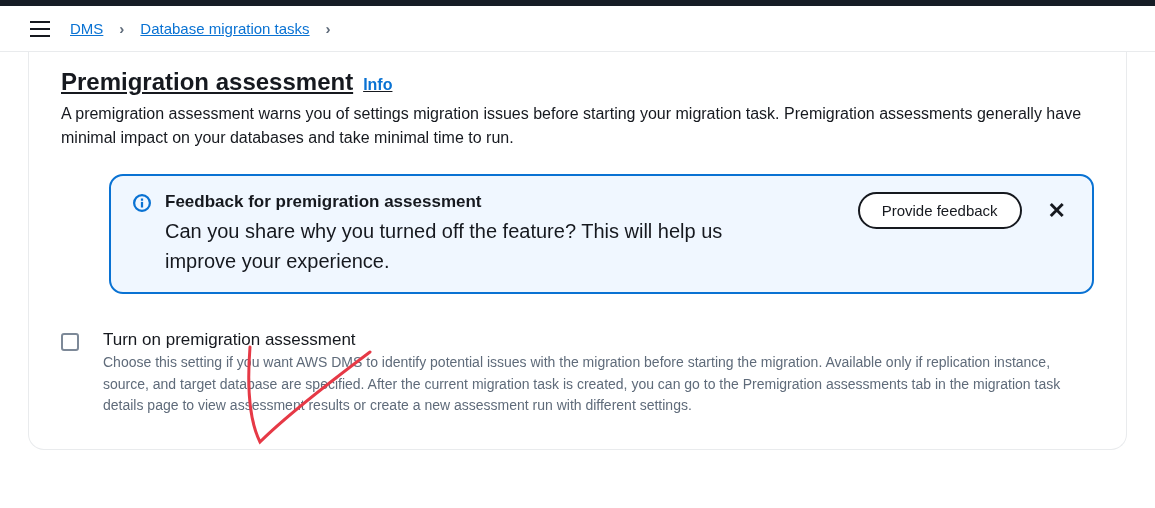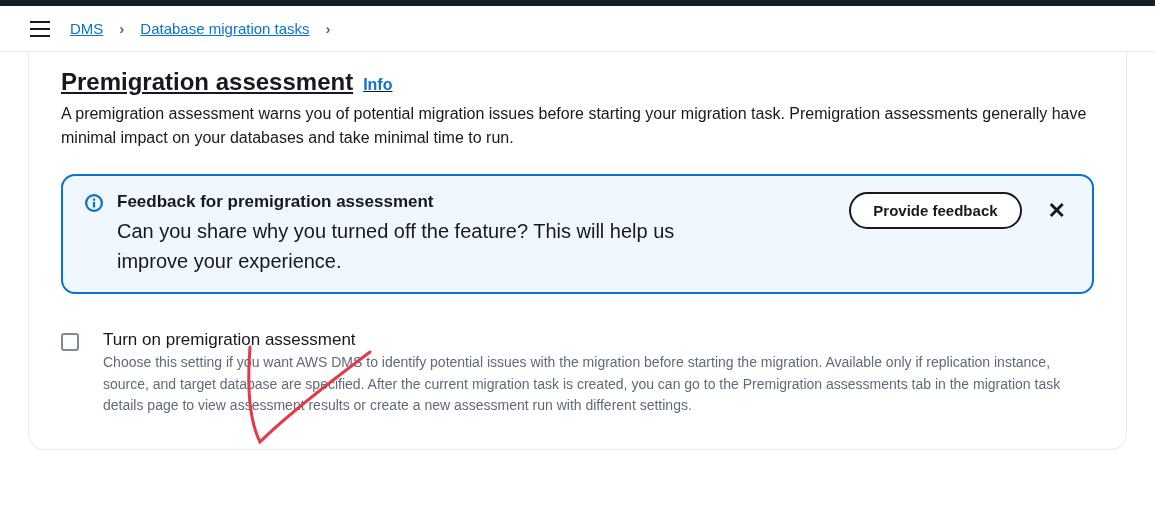--- a/index.html
+++ b/index.html
@@ -84,20 +84,21 @@
     }
     .alert {
       border: 2px solid #0972d3;
       background: #f0f7ff;
       border-radius: 14px;
       padding: 16px 22px;
       display: flex;
       align-items: flex-start;
       gap: 14px;
       margin-bottom: 36px;
+      margin-left: 48px;
     }
     .alert .info-icon {
       flex-shrink: 0;
       margin-top: 2px;
     }
     .alert-body {
       flex: 1;
     }
     .alert-title {
       font-size: 17px;
@@ -113,21 +114,21 @@
       display: flex;
       align-items: center;
       gap: 22px;
     }
     .btn {
       border: 2px solid #16191f;
       background: #fff;
       border-radius: 22px;
       padding: 8px 22px;
       font-size: 15px;
-      font-weight: 700;
+      font-weight: 400;
       cursor: pointer;
       color: #16191f;
     }
     .close-btn {
       background: none;
       border: none;
       cursor: pointer;
       font-size: 22px;
       font-weight: 700;
       color: #16191f;
@@ -186,21 +187,21 @@
     <span class="bc-sep">›</span>
   </nav>
 </div>
 
 <div class="content-wrap">
   <div class="panel">
     <div class="section-heading">
       <h1>Premigration assessment</h1>
       <span class="info-link">Info</span>
     </div>
-    <p class="section-desc">A premigration assessment warns you of potential migration issues before starting your migration task. Premigration assessments generally have minimal impact on your databases and take minimal time to run.</p>
+    <p class="section-desc">A premigration assessment warns you of settings migration issues before starting your migration task. Premigration assessments generally have minimal impact on your databases and take minimal time to run.</p>
 
     <div class="alert">
       <span class="info-icon">
         <svg width="18" height="18" viewBox="0 0 16 16" fill="none">
           <circle cx="8" cy="8" r="7" stroke="#0972d3" stroke-width="2"></circle>
           <rect x="7" y="7" width="2" height="5" fill="#0972d3"></rect>
           <rect x="7" y="4" width="2" height="2" fill="#0972d3"></rect>
         </svg>
       </span>
       <div class="alert-body">

